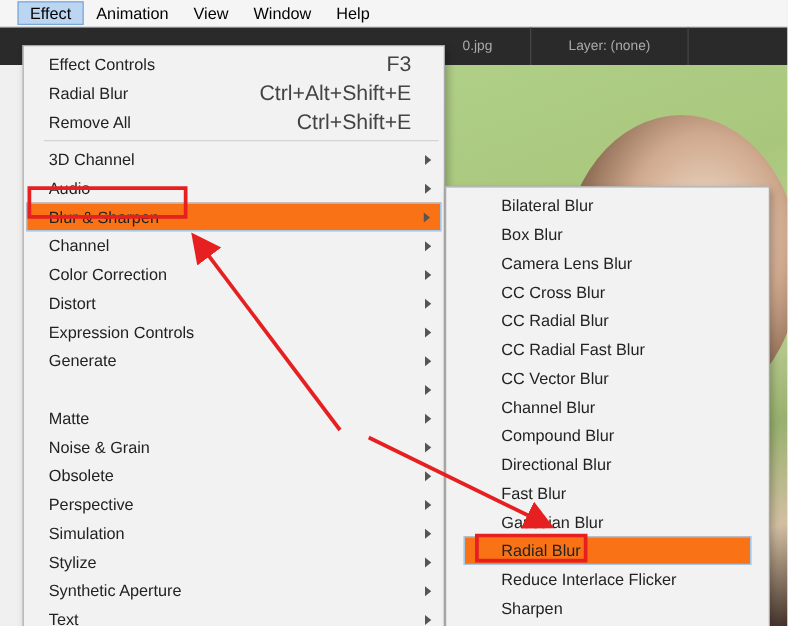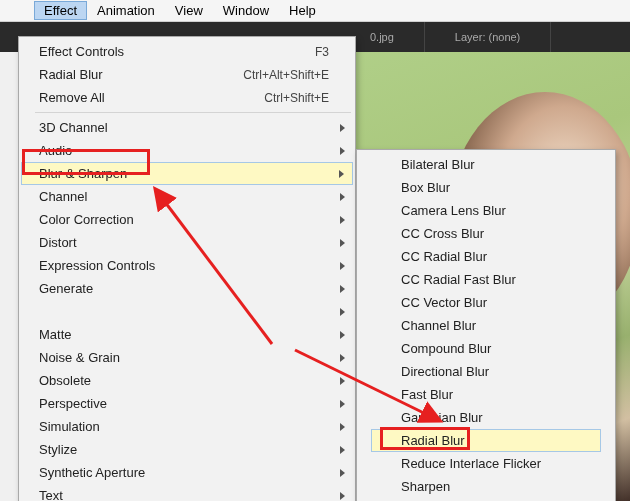--- a/index.html
+++ b/index.html
@@ -21,21 +21,20 @@
     padding-left: 14px;
   }
   .menubar-item {
     padding: 2px 10px;
     cursor: default;
   }
   .menubar-item.open {
     background: #bcd6f2;
     border: 1px solid #7aa9d8;
     padding: 1px 9px;
-    margin-left: 20px;
   }
   .bgpanel {
     position: absolute;
     top: 22px;
     left: 0;
     right: 0;
     height: 30px;
     background: #2a2a2a;
     display: flex;
     align-items: center;
@@ -89,27 +88,27 @@
   }
   .menu-row {
     display: flex;
     align-items: center;
     height: 23px;
     padding: 0 10px 0 18px;
     position: relative;
     cursor: default;
   }
   .menu-row.hover {
-    background: #fef9c3;
+    background: #f97316;
     border: 1px solid #a6c8e6;
     padding: 0 9px 0 17px;
     height: 23px;
   }
   .menu-label { flex: 1; color:#222;}
-  .menu-shortcut { color:#444; font-size:12px; margin-right:14px;}
+  .menu-shortcut { color:#444; font-size:17px; margin-right:14px;}
   .arrow {
     width: 0; height: 0;
     border-top: 4px solid transparent;
     border-bottom: 4px solid transparent;
     border-left: 5px solid #555;
     position: absolute;
     right: 8px;
   }
   .sep {
     height: 1px;

